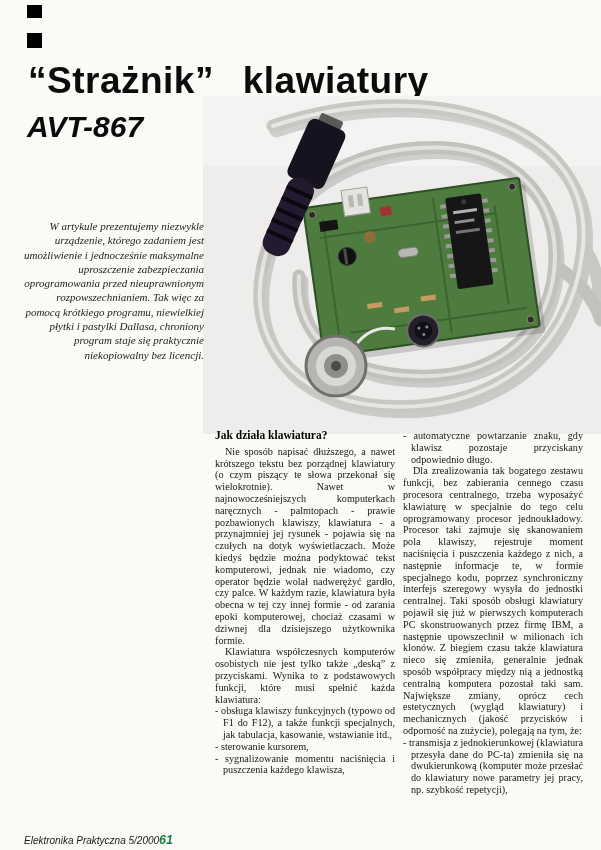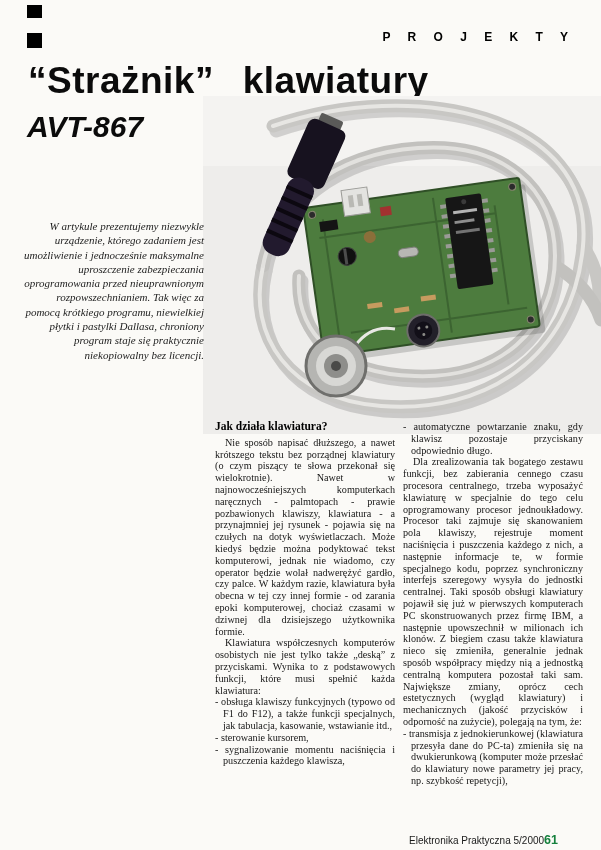--- a/index.html
+++ b/index.html
@@ -36,54 +36,53 @@
   .photo {
     position:absolute; left:203px; top:96px; width:398px; height:338px;
     margin:0; padding:0;
   }
   .intro {
     position:absolute; left:24px; top:219px; width:180px;
     font-style:italic; font-size:11px; line-height:14.3px;
     text-align:right; color:#1c1c1c;
   }
   .col {
-    position:absolute; top:421px; width:180px;
+    position:absolute; top:430px; width:180px;
     font-size:10.2px; line-height:11.8px;
     text-align:justify; color:#161616;
   }
   .col1 { left:215px; }
   .col2 { left:403px; }
   .col h2 {
     margin:0 0 4px 0; font-size:11.5px; font-weight:bold; color:#000;
   }
   .col p { margin:0; }
   .p-ind { text-indent:10px; }
   .bullet { padding-left:8px; text-indent:-8px; }
   .footer {
-    position:absolute; left:13px; top:833px; width:545px;
-    display:flex; justify-content:flex-end; align-items:baseline;
+    position:absolute; left:24px; top:833px; width:545px;
+    display:flex; justify-content:flex-start; align-items:baseline;font-style:italic;
   }
   .journal {
     font-family:"Liberation Sans", sans-serif;
     font-size:10px; color:#1a1a1a;
   }
   .pagenum {
     font-family:"Liberation Sans", sans-serif;
     font-weight:bold; font-size:12.5px; color:#15803d;
   }
 </style>
 </head>
 <body>
 
 <div class="page">
 
   <div class="corner-sq sq1"></div>
   <div class="corner-sq sq2"></div>
 
-  <div class="section-label">P R O J E K T Y</div>
 
   <h1 class="title">“Strażnik” klawiatury</h1>
   <div class="subtitle">AVT-867</div>
 
   <figure class="photo">
     <svg width="398" height="338" viewBox="0 0 398 338" xmlns="http://www.w3.org/2000/svg">
 
       <rect width="398" height="338" fill="#eeedeb"></rect>
       <rect width="398" height="70" fill="#f4f3f1"></rect>
 

